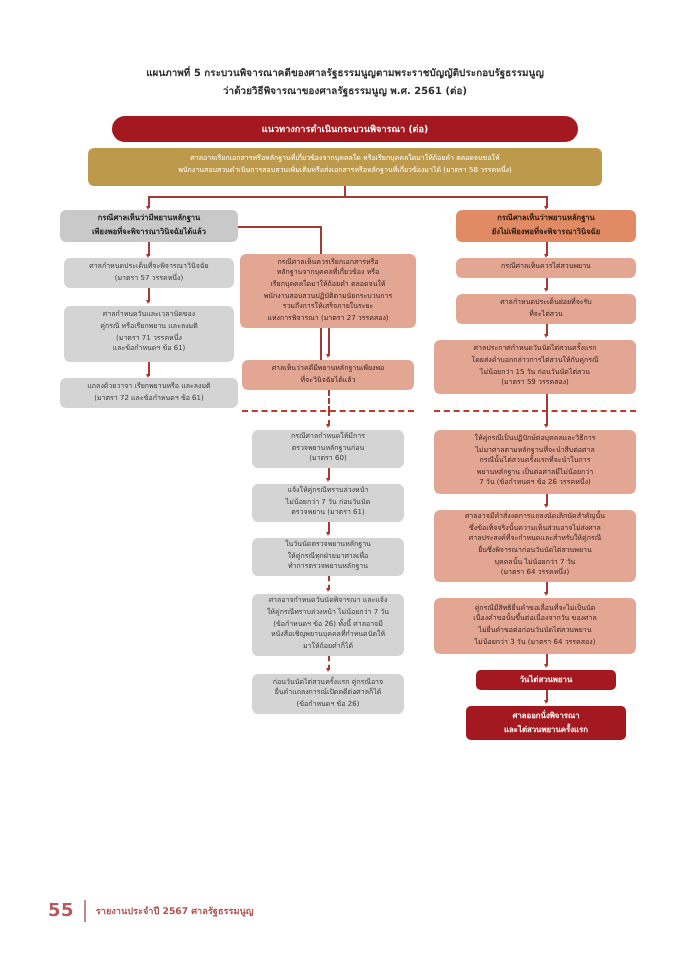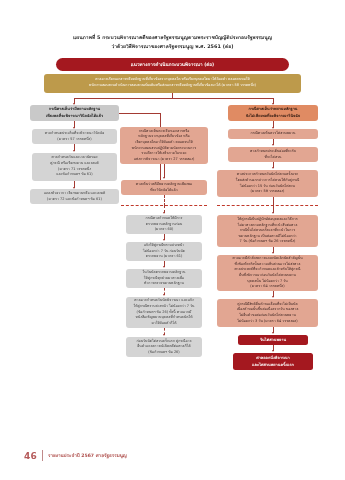--- a/index.html
+++ b/index.html
@@ -280,18 +280,18 @@
 
   <div class="ln lv" style="left:273px;top:345px;height:6px;"></div>
   <div class="arrow" style="left:271.5px;top:350px;"></div>
 
   <div class="node n-red" style="left:233px;top:353px;width:80px;height:17px;">
     <p>ศาลออกนั่งพิจารณา</p>
     <p>และไต่สวนพยานครั้งแรก</p>
   </div>
 
   <div class="footer">
-    <span class="pg">46</span>
+    <span class="pg">55</span>
     <span class="fbar"></span>
     <span class="ftxt">รายงานประจำปี 2567 ศาลรัฐธรรมนูญ</span>
   </div>
 
 </div>
 
 </body></html>

